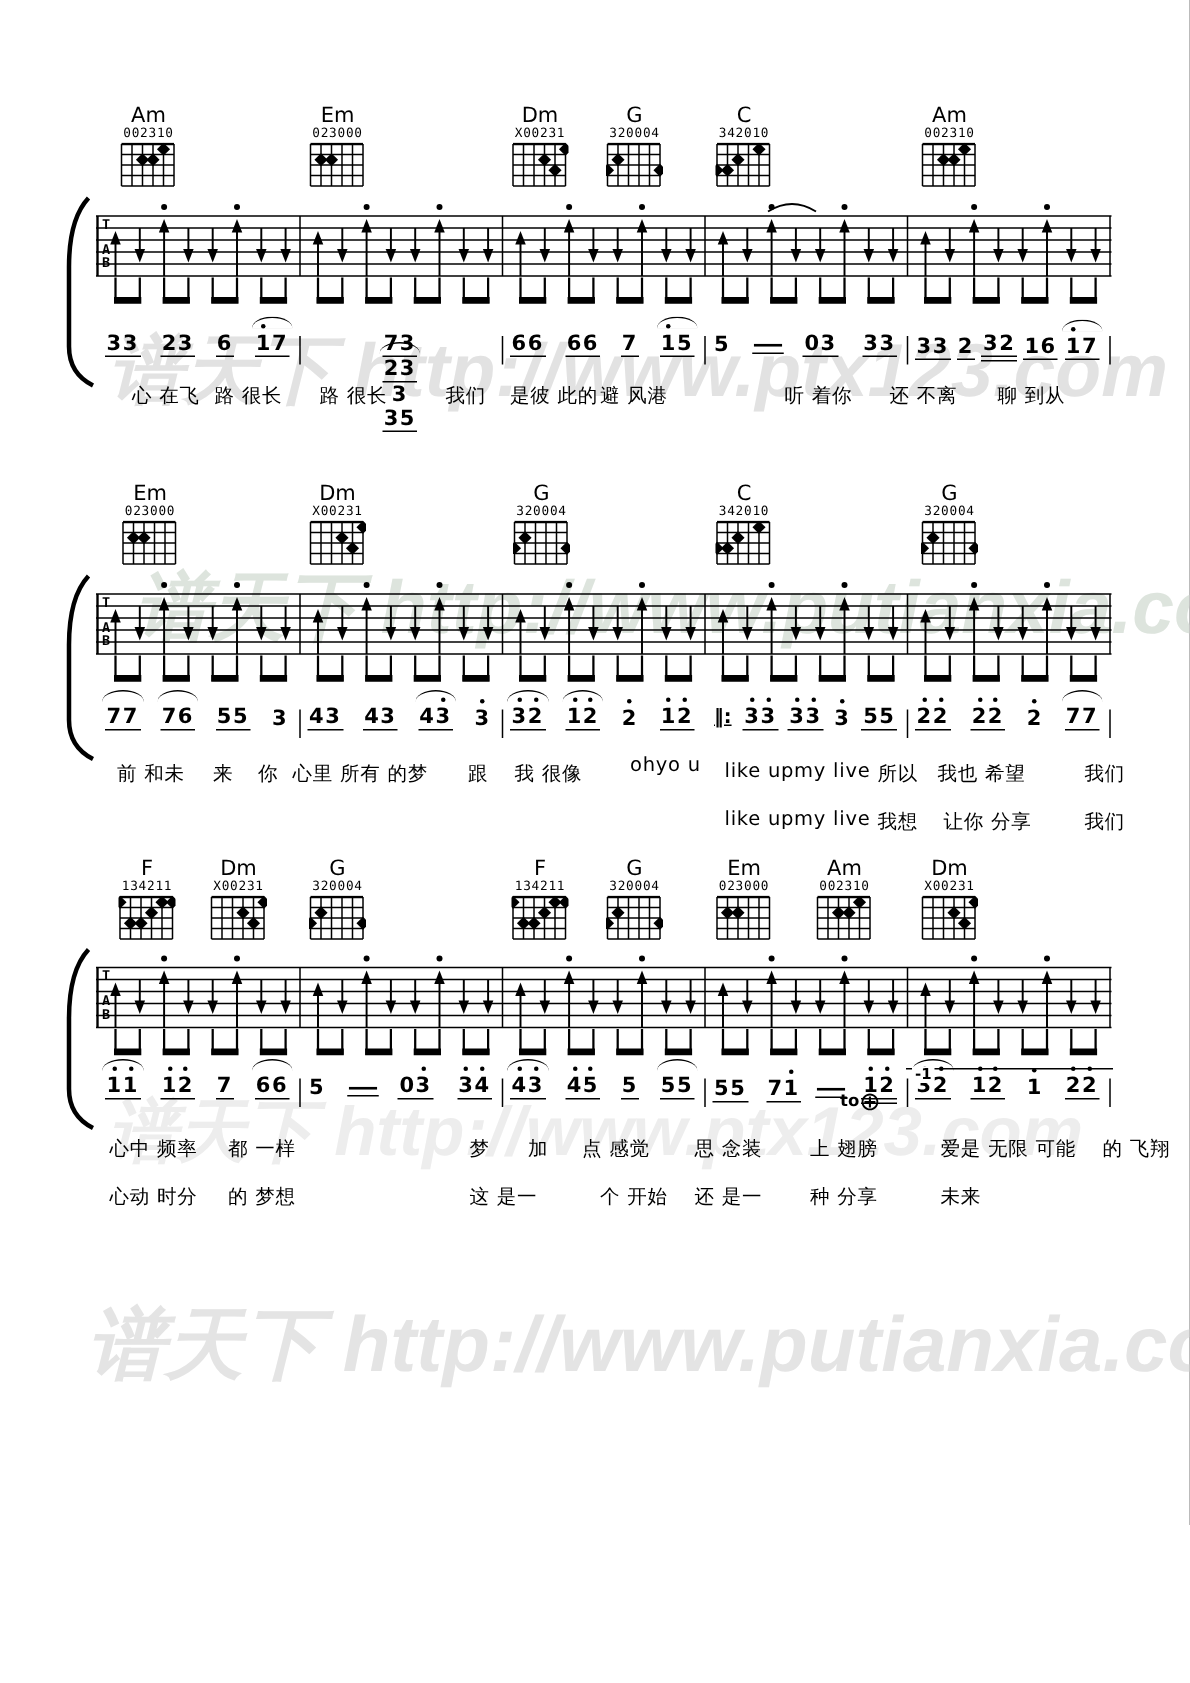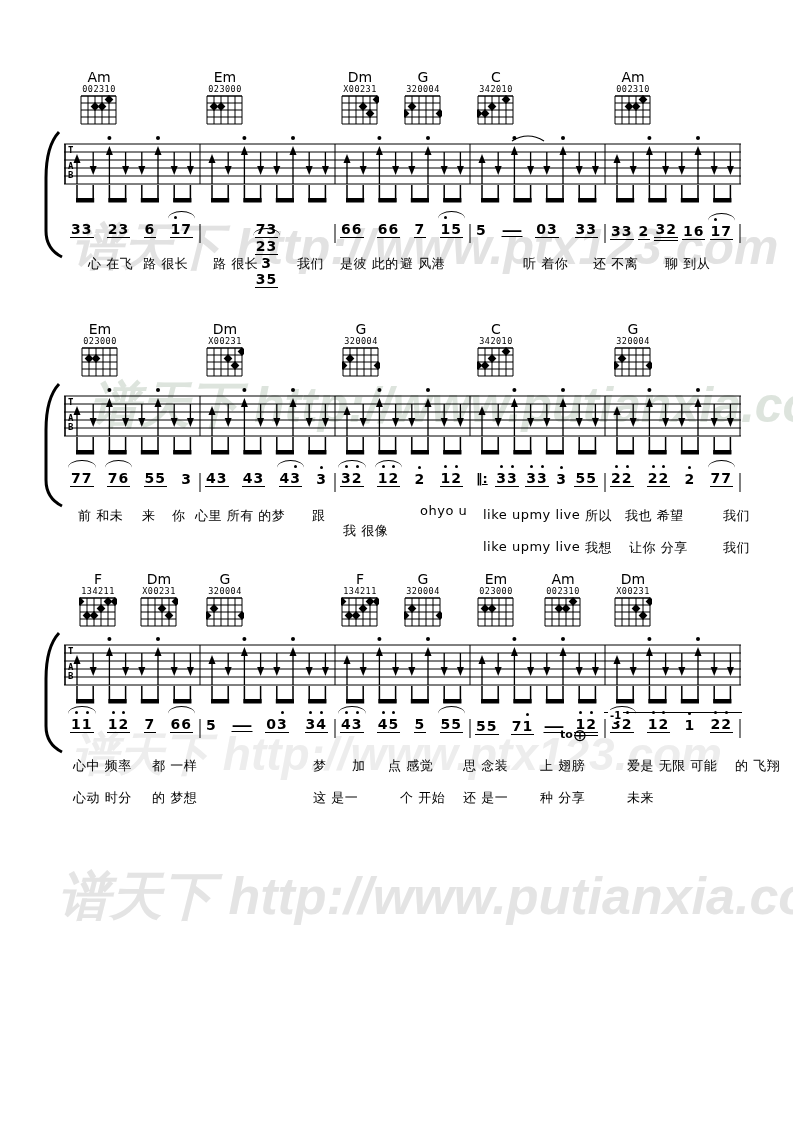--- a/index.html
+++ b/index.html
@@ -1081,21 +1081,21 @@
       <span class="lyr" style="left: 340px; top: 255px;">是彼 此的</span>
       <span class="lyr" style="left: 400px; top: 255px;">避 风港</span>
       <span class="lyr" style="left: 523px; top: 255px;">听 着你</span>
       <span class="lyr" style="left: 593px; top: 255px;">还 不离</span>
       <span class="lyr" style="left: 665px; top: 255px;">聊 到从</span>
       <span class="lyr" style="left: 78px; top: 507px;">前 和未</span>
       <span class="lyr" style="left: 142px; top: 507px;">来</span>
       <span class="lyr" style="left: 172px; top: 507px;">你</span>
       <span class="lyr" style="left: 195px; top: 507px;">心里 所有 的梦</span>
       <span class="lyr" style="left: 312px; top: 507px;">跟</span>
-      <span class="lyr" style="left: 343px; top: 522px;">我 很像</span>
+      <span class="lyr" style="left: 343px; top: 507px;">我 很像</span>
       <span class="lyr" style="left: 420px; top: 503px; text-align: right;">ohyo u</span>
       <span class="lyr" style="left: 483px; top: 507px;">like upmy live</span>
       <span class="lyr" style="left: 585px; top: 507px;">所以</span>
       <span class="lyr" style="left: 625px; top: 507px;">我也 希望</span>
       <span class="lyr" style="left: 723px; top: 507px;">我们</span>
       <span class="lyr" style="left: 483px; top: 539px;">like upmy live</span>
       <span class="lyr" style="left: 585px; top: 539px;">我想</span>
       <span class="lyr" style="left: 629px; top: 539px;">让你 分享</span>
       <span class="lyr" style="left: 723px; top: 539px;">我们</span>
       <span class="lyr" style="left: 73px; top: 757px;">心中 频率</span>

